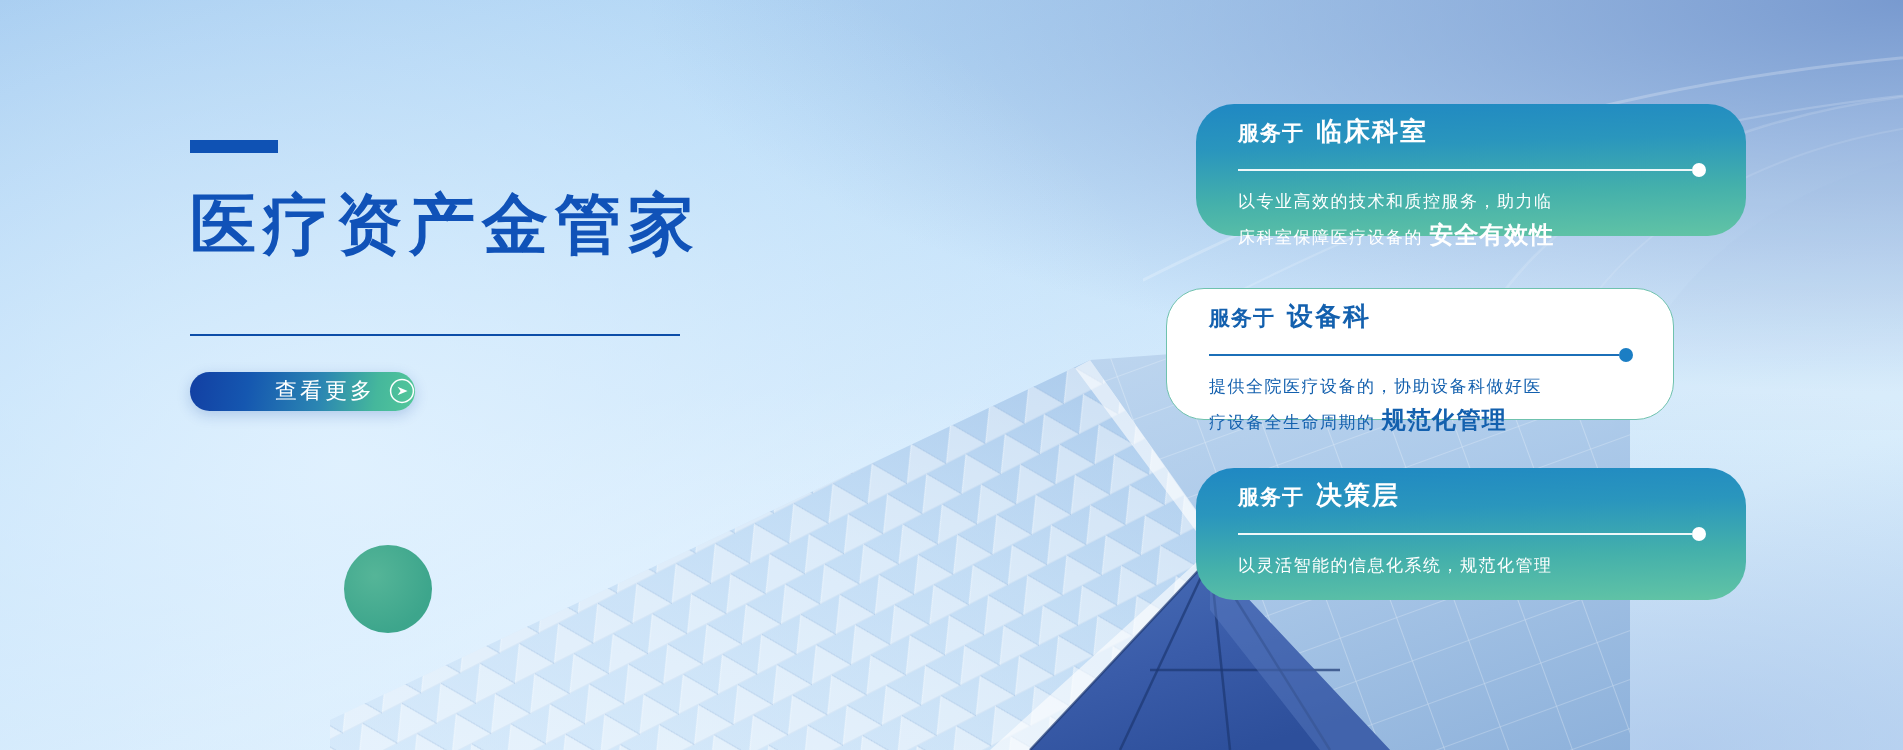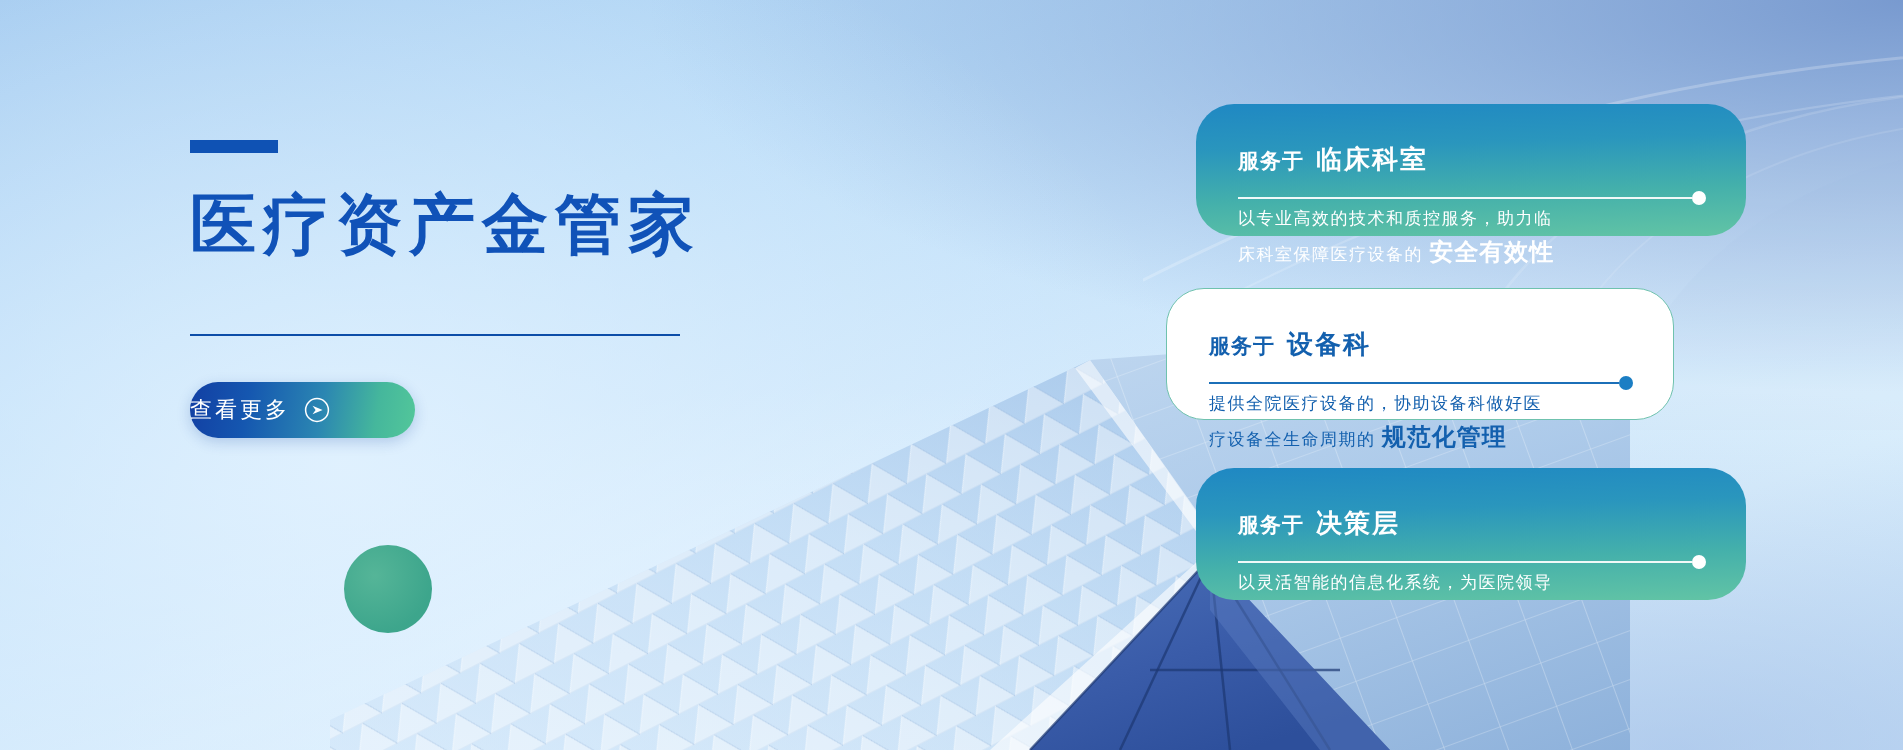--- a/index.html
+++ b/index.html
@@ -59,38 +59,38 @@
     white-space:nowrap;
   }
 
   .hero-rule{
     margin-top:72px;
     width:490px; height:2px;
     background:#0c4da8;
   }
 
   .cta{
-    margin-top:46px;
-    width:225px; height:56px;
+    margin-top:36px;
+    width:225px; height:39px;
     border:none; border-radius:28px;
-    display:flex; align-items:center; justify-content:flex-start; gap:14px;
+    display:flex; align-items:center; justify-content:flex-end; gap:14px;
     background:linear-gradient(100deg,#123fa3 0%,#1557b0 26%,#2b86b2 58%,#45b79c 82%,#53c79a 100%);
     color:#ffffff; cursor:pointer;
     box-shadow:0 4px 14px rgba(20,70,160,.22);
   }
   .cta-label{ font-size:22px; letter-spacing:3px; font-weight:400; }
   .cta-arrow{ width:26px; height:26px; display:block; }
 
   
   .cards{ position:absolute; }
 
   .card{
     position:absolute;
     border-radius:38px;
-    padding:38px 40px 0 42px;
+    padding:10px 40px 0 42px;
   }
   .card--teal{
     background:linear-gradient(178deg,#1f88c3 0%,#2a96bd 32%,#44b0ab 66%,#62c4a5 100%);
     color:#ffffff;
   }
   .card--white{
     background:#ffffff;
     border:1.5px solid #6fc2ae;
     color:#1360ae;
   }
@@ -111,21 +111,21 @@
     position:absolute; left:0; top:6px; height:1.6px; right:14px;
   }
   .card-divider .knob{
     position:absolute; right:0; top:0; width:14px; height:14px; border-radius:50%;
   }
   .card--teal .card-divider .line{ background:rgba(255,255,255,.92); }
   .card--teal .card-divider .knob{ background:#ffffff; }
   .card--white .card-divider .line{ background:#1b6fb8; }
   .card--white .card-divider .knob{ background:#1b7ec4; }
 
-  .card-body{ }
+  .card-body{ margin-top:11px; }
   .card-line{
     font-size:17px;
     letter-spacing:1.5px;
     line-height:1.62;
     white-space:nowrap;
   }
   .card-line .strong{
     font-size:24px;
     font-weight:700;
     letter-spacing:1px;
@@ -276,18 +276,18 @@
     <div class="card card--teal" id="card-decision">
       <div class="card-head">
         <span class="card-head-pre">服务于</span>
         <span class="card-head-main">决策层</span>
       </div>
       <div class="card-divider">
         <span class="line"></span>
         <span class="knob"></span>
       </div>
       <div class="card-body">
-        <div class="card-line">以灵活智能的信息化系统，为医院领导</div>
+        <div class="card-line">以灵活智能的信息化系统，规范化管理</div>
       </div>
     </div>
 
   </div>
 </div>
 
 </body></html>

